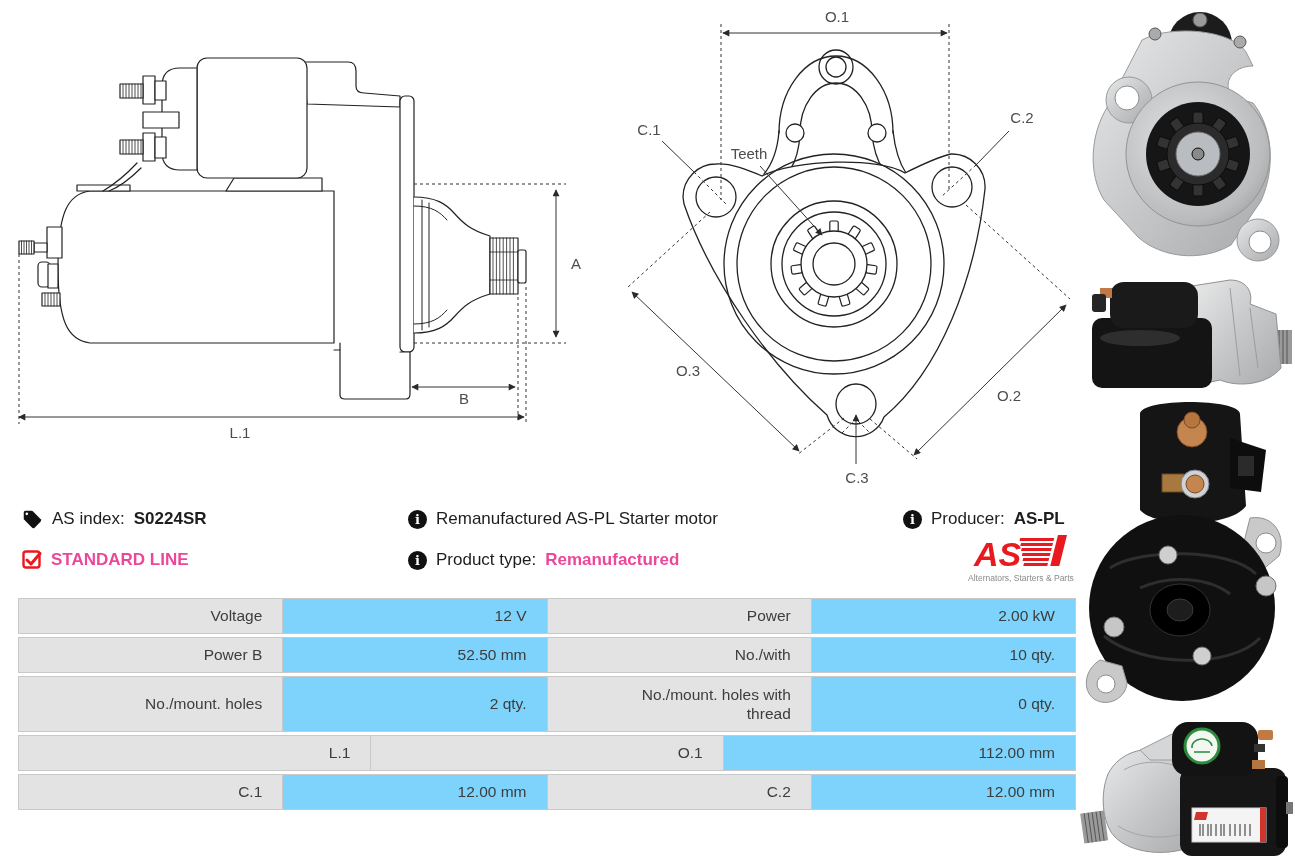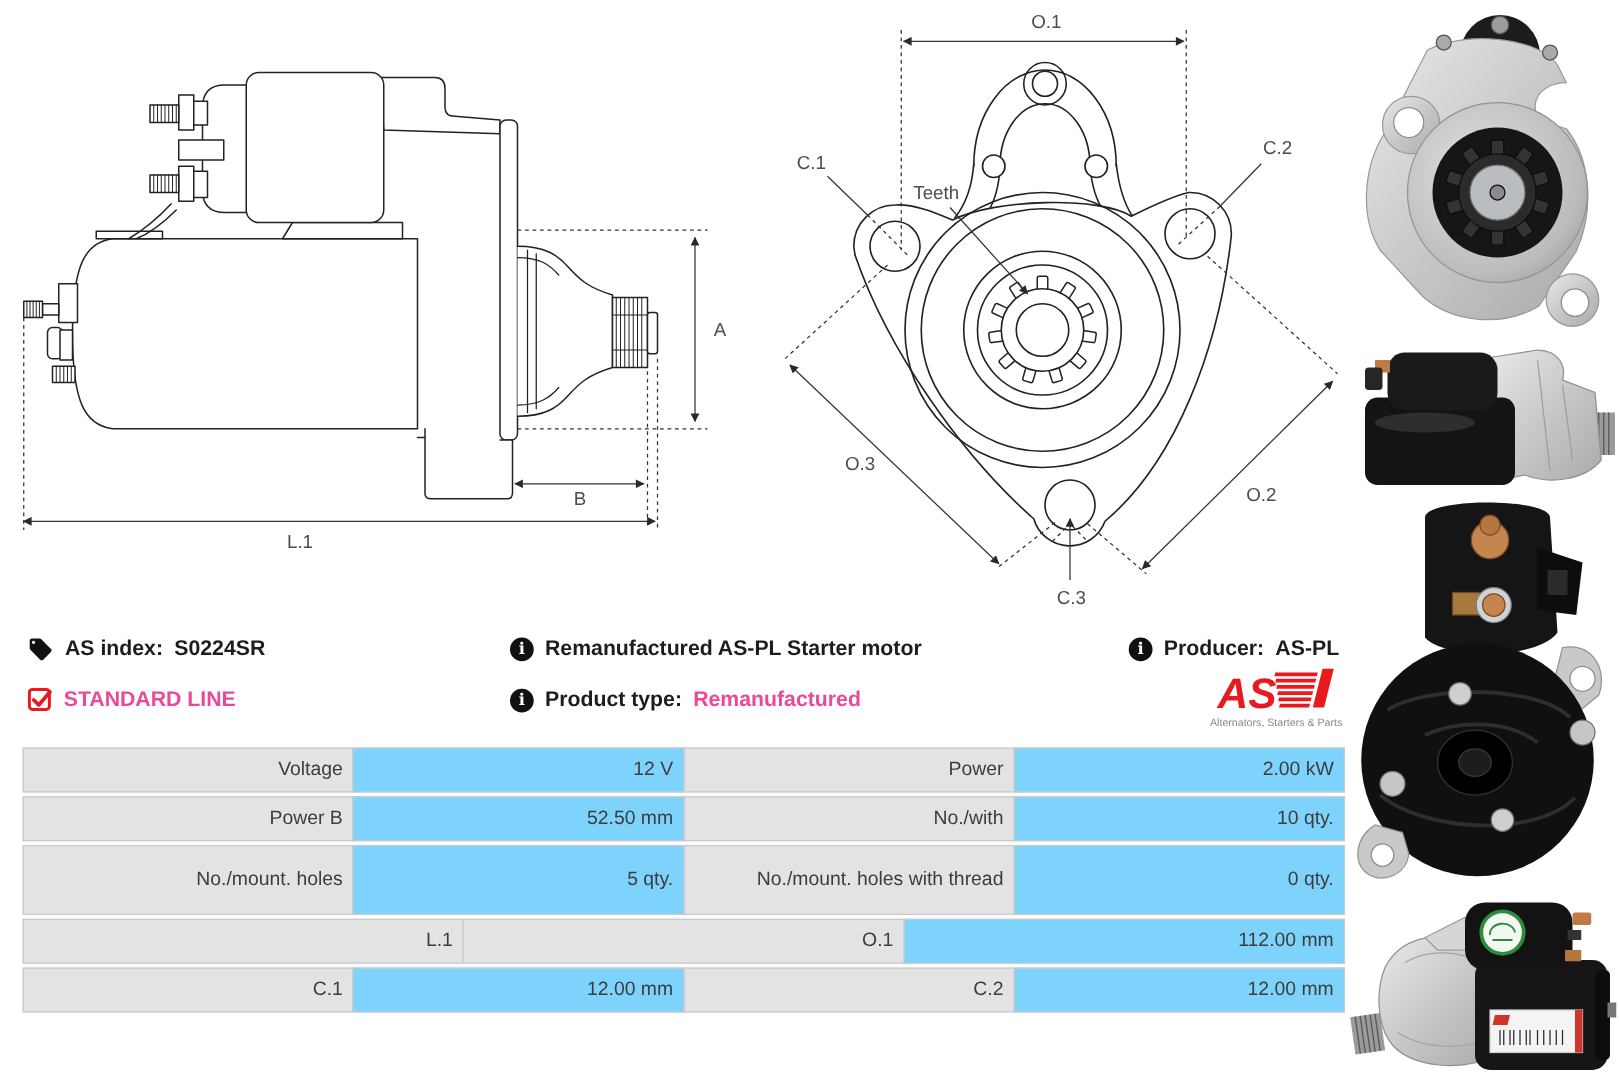--- a/index.html
+++ b/index.html
@@ -3,32 +3,32 @@
 <meta charset="utf-8">
 <style>
   html,body{margin:0;padding:0;background:#ffffff;}
   .page{position:relative;width:1295px;height:860px;background:#fff;overflow:hidden;
         font-family:"Liberation Sans", sans-serif;color:#1d1d1d;}
   svg text{font-family:"Liberation Sans", sans-serif;}
   .dimtext{font-size:15px;fill:#4d4d4d;}
   .abs{position:absolute;}
   
   .info-row{position:absolute;display:flex;align-items:center;gap:9px;height:24px;font-size:17px;}
-  .info-row .lbl{white-space:nowrap;font-weight:bold;}
+  .info-row .lbl{white-space:nowrap;}
   .b{font-weight:bold;}
   .red{color:#ec4899;font-weight:bold;}
   .green{color:#ec4899;font-weight:bold;}
   .icon-info{display:inline-flex;width:19px;height:19px;border-radius:50%;background:#111;color:#fff;
              align-items:center;justify-content:center;
              font:bold 13px "DejaVu Serif", serif;flex:0 0 auto;}
   
   .spec-table{position:absolute;left:18px;top:598px;width:1058px;}
   .spec-row{display:flex;margin-bottom:3px;}
   .spec-cell{flex:1 1 25%;min-height:36px;display:flex;align-items:center;justify-content:flex-end;
-             border:1px solid #c9c9c9;box-sizing:border-box;padding:2px 8px 2px 48px;
+             border:1px solid #c9c9c9;box-sizing:border-box;padding:2px 20px 2px 48px;
              font-size:15.5px;color:#3d3d3d;text-align:right;line-height:1.25;}
   .spec-cell + .spec-cell{margin-left:-1px;}
   .spec-label{background:#e3e3e3;}
   .spec-value{background:#7dd3fc;}
   .spec-row.tall .spec-cell{min-height:56px;}
   
   .photo{position:absolute;left:0;}
 </style>
 </head>
 <body>
@@ -354,21 +354,21 @@
       <div class="spec-cell spec-value">2.00 kW</div>
     </div>
     <div class="spec-row">
       <div class="spec-cell spec-label">Power B</div>
       <div class="spec-cell spec-value">52.50 mm</div>
       <div class="spec-cell spec-label">No./with</div>
       <div class="spec-cell spec-value">10 qty.</div>
     </div>
     <div class="spec-row tall">
       <div class="spec-cell spec-label">No./mount. holes</div>
-      <div class="spec-cell spec-value">5 qty.</div>
+      <div class="spec-cell spec-value">2 qty.</div>
       <div class="spec-cell spec-label">No./mount. holes with thread</div>
       <div class="spec-cell spec-value">0 qty.</div>
     </div>
     <div class="spec-row">
       <div class="spec-cell spec-label">L.1</div>
       <div class="spec-cell spec-label">O.1</div>
       <div class="spec-cell spec-value">112.00 mm</div>
     </div>
     <div class="spec-row">
       <div class="spec-cell spec-label">C.1</div>

